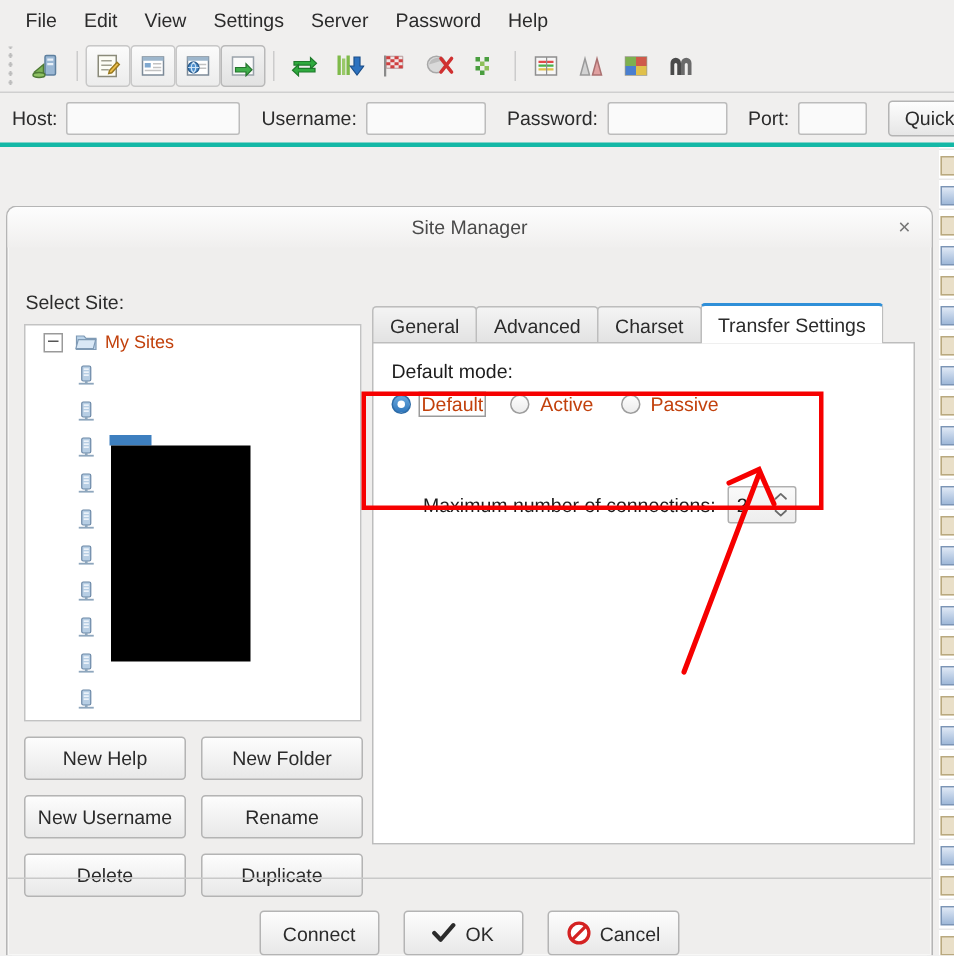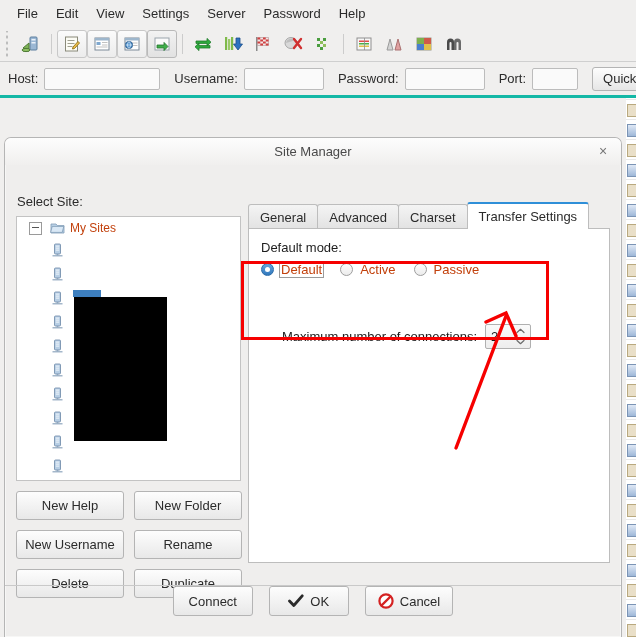--- a/index.html
+++ b/index.html
@@ -356,21 +356,21 @@
     align-items: center;
   }
   .spin-arrows svg { display:block; }
 
   
   .dlg-footer {
     position: absolute;
     left: 0; bottom: 0;
     width: 100%; height: 52px;
     border-top: 1px solid #c9c9c9;
-    display: flex; align-items: flex-start; justify-content: center;
+    display: flex; align-items: flex-end; justify-content: center;
     box-sizing: border-box;
   }
   .fbtn {
     height: 30px;
     min-width: 80px;
     border: 1px solid #b4b4b4;
     border-radius: 3px;
     background: linear-gradient(#fdfdfd,#e8e8e8);
     font-size: 13px; color: #2b2b2b;
     display: flex; align-items: center; justify-content: center;

